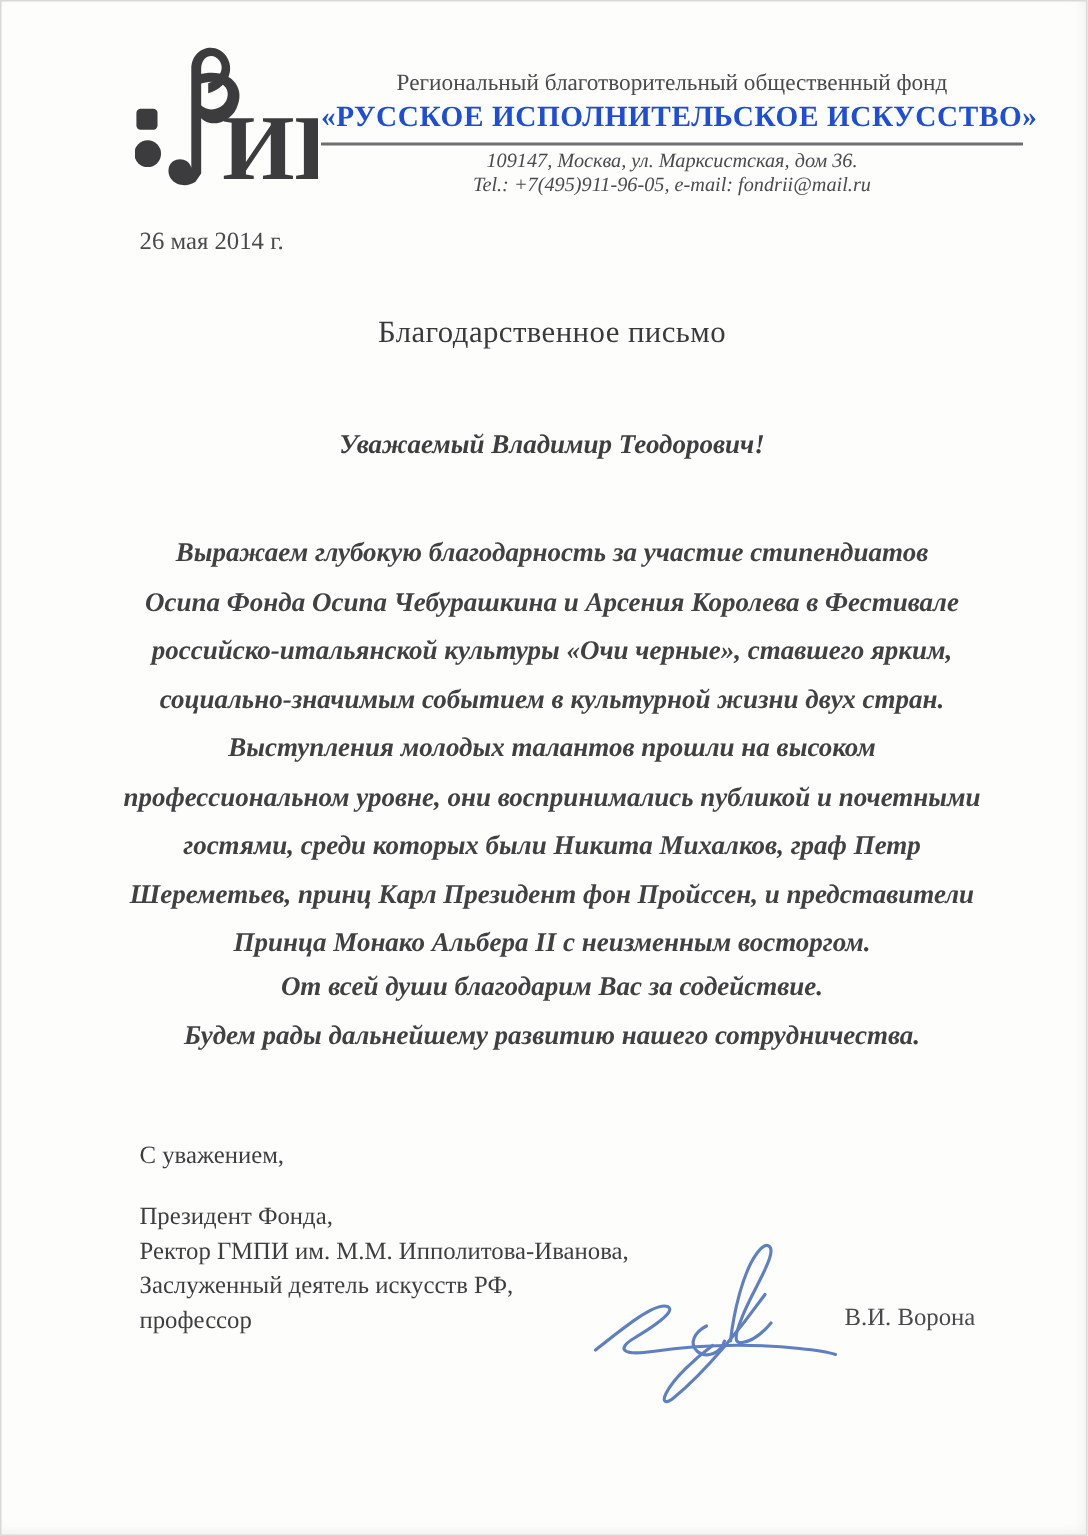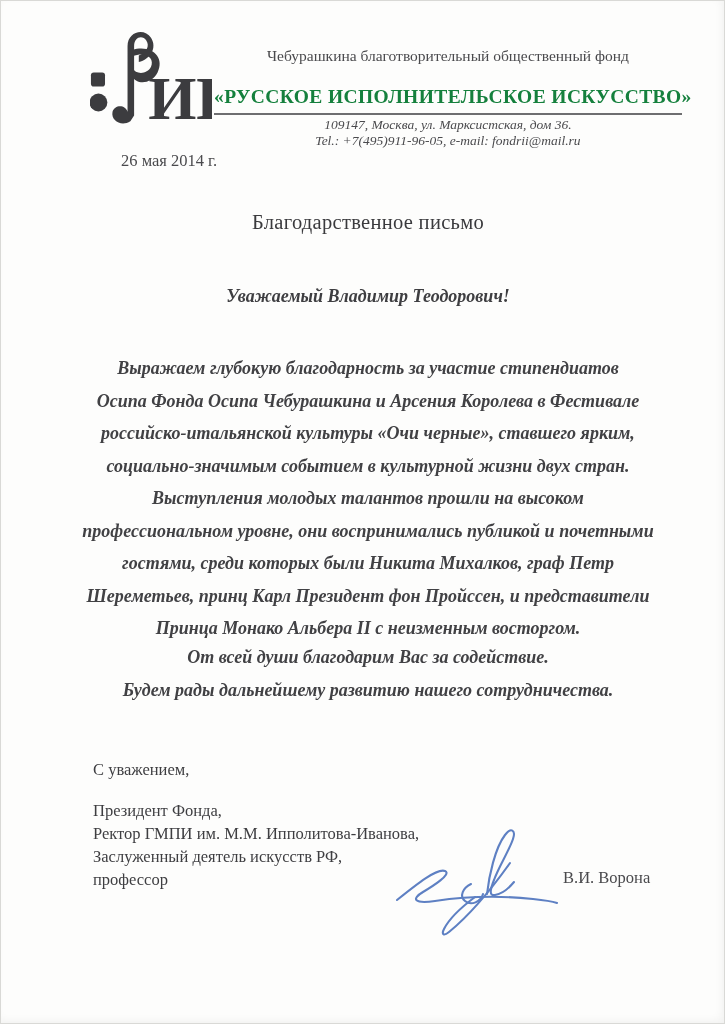--- a/index.html
+++ b/index.html
@@ -22,26 +22,26 @@
   }
   
   .logo{position:absolute;left:90px;top:22px;width:122px;height:114px;}
   .head-text{
     position:absolute;left:214px;top:46px;width:468px;
     text-align:center;line-height:1.25;
   }
   .org-type{font-size:15.5px;color:var(--ink-soft);}
   .org-name{
     font-size:19.5px;font-weight:600;letter-spacing:.4px;
-    margin-top:20px;white-space:nowrap;color:#15803d;
+    margin-top:2px;white-space:nowrap;color:#1d4ed8;
   }
   .head-rule{border:none;border-top:2px solid var(--rule);margin:3px 0 2px 0;height:0;}
   .head-addr,.head-contacts{font-style:italic;font-size:13.5px;color:var(--ink-soft);line-height:1.18;}
   
-  .date{position:absolute;left:93px;top:151px;font-size:16.5px;color:var(--ink-soft);margin-left:28px;}
+  .date{position:absolute;left:93px;top:151px;font-size:16.5px;color:var(--ink-soft);}
   .letter-title{
     position:absolute;left:85px;top:211px;width:566px;margin:0;
     text-align:center;font-size:20.5px;font-weight:normal;color:#3a3a3d;
     letter-spacing:.3px;
   }
   .salutation{
     position:absolute;left:85px;top:286px;width:566px;
     text-align:center;font-style:italic;font-weight:600;font-size:18px;
   }
   .para{
@@ -76,21 +76,21 @@
 
           <path d="M43 104 C34 110 22 104 24 94 C26 86 38 86 40 94 L40 24 C40 8 58 4 65 15 C72 26 64 38 52 41 L52 34 C60 31 64 24 60 18 C56 12 47 14 47 24 L47 98 Z"></path>
 
           <path d="M45 28 C66 22 80 36 72 52 C66 64 50 66 45 56 L45 47 C49 55 61 54 65 46 C69 37 60 29 45 35 Z"></path>
         </g>
 
         <text x="62" y="102" font-family="'Liberation Serif','DejaVu Serif',serif" font-weight="bold" font-size="66" fill="#3c3c3f">ИИ</text>
       </svg>
     </div>
     <div class="head-text">
-      <div class="org-type">Чебурашкина благотворительный общественный фонд</div>
+      <div class="org-type">Региональный благотворительный общественный фонд</div>
       <div class="org-name">«РУССКОЕ ИСПОЛНИТЕЛЬСКОЕ ИСКУССТВО»</div>
       <hr class="head-rule">
       <div class="head-addr">109147, Москва, ул. Марксистская, дом 36.</div>
       <div class="head-contacts">Tel.: +7(495)911-96-05, e-mail: fondrii@mail.ru</div>
     </div>
   </header>
 
   <div class="date">26 мая 2014 г.</div>
 
   <h1 class="letter-title">Благодарственное письмо</h1>

